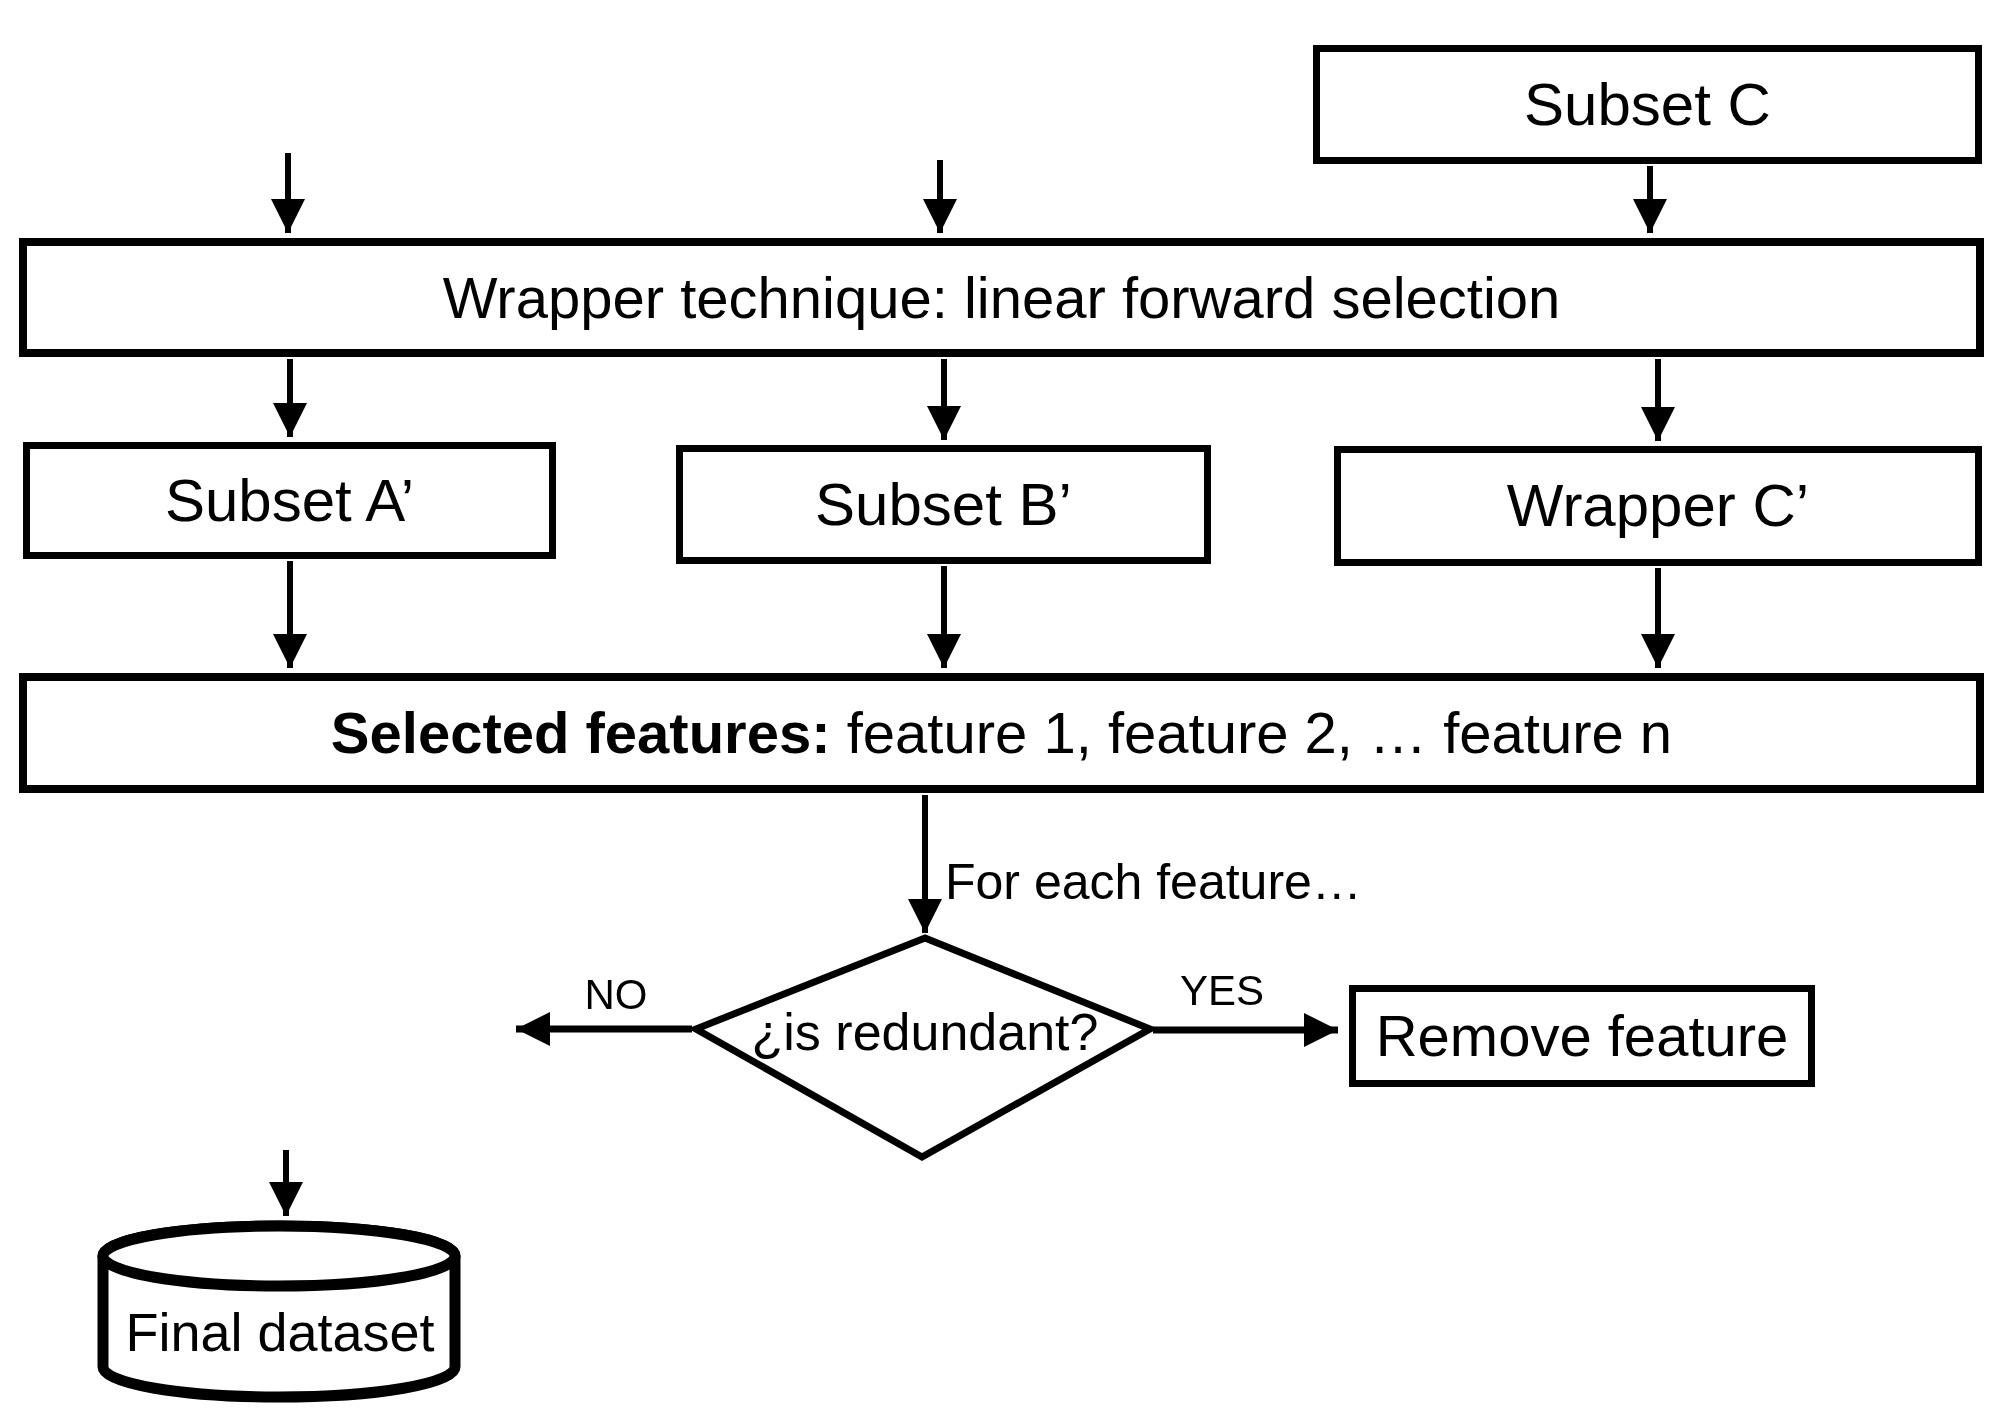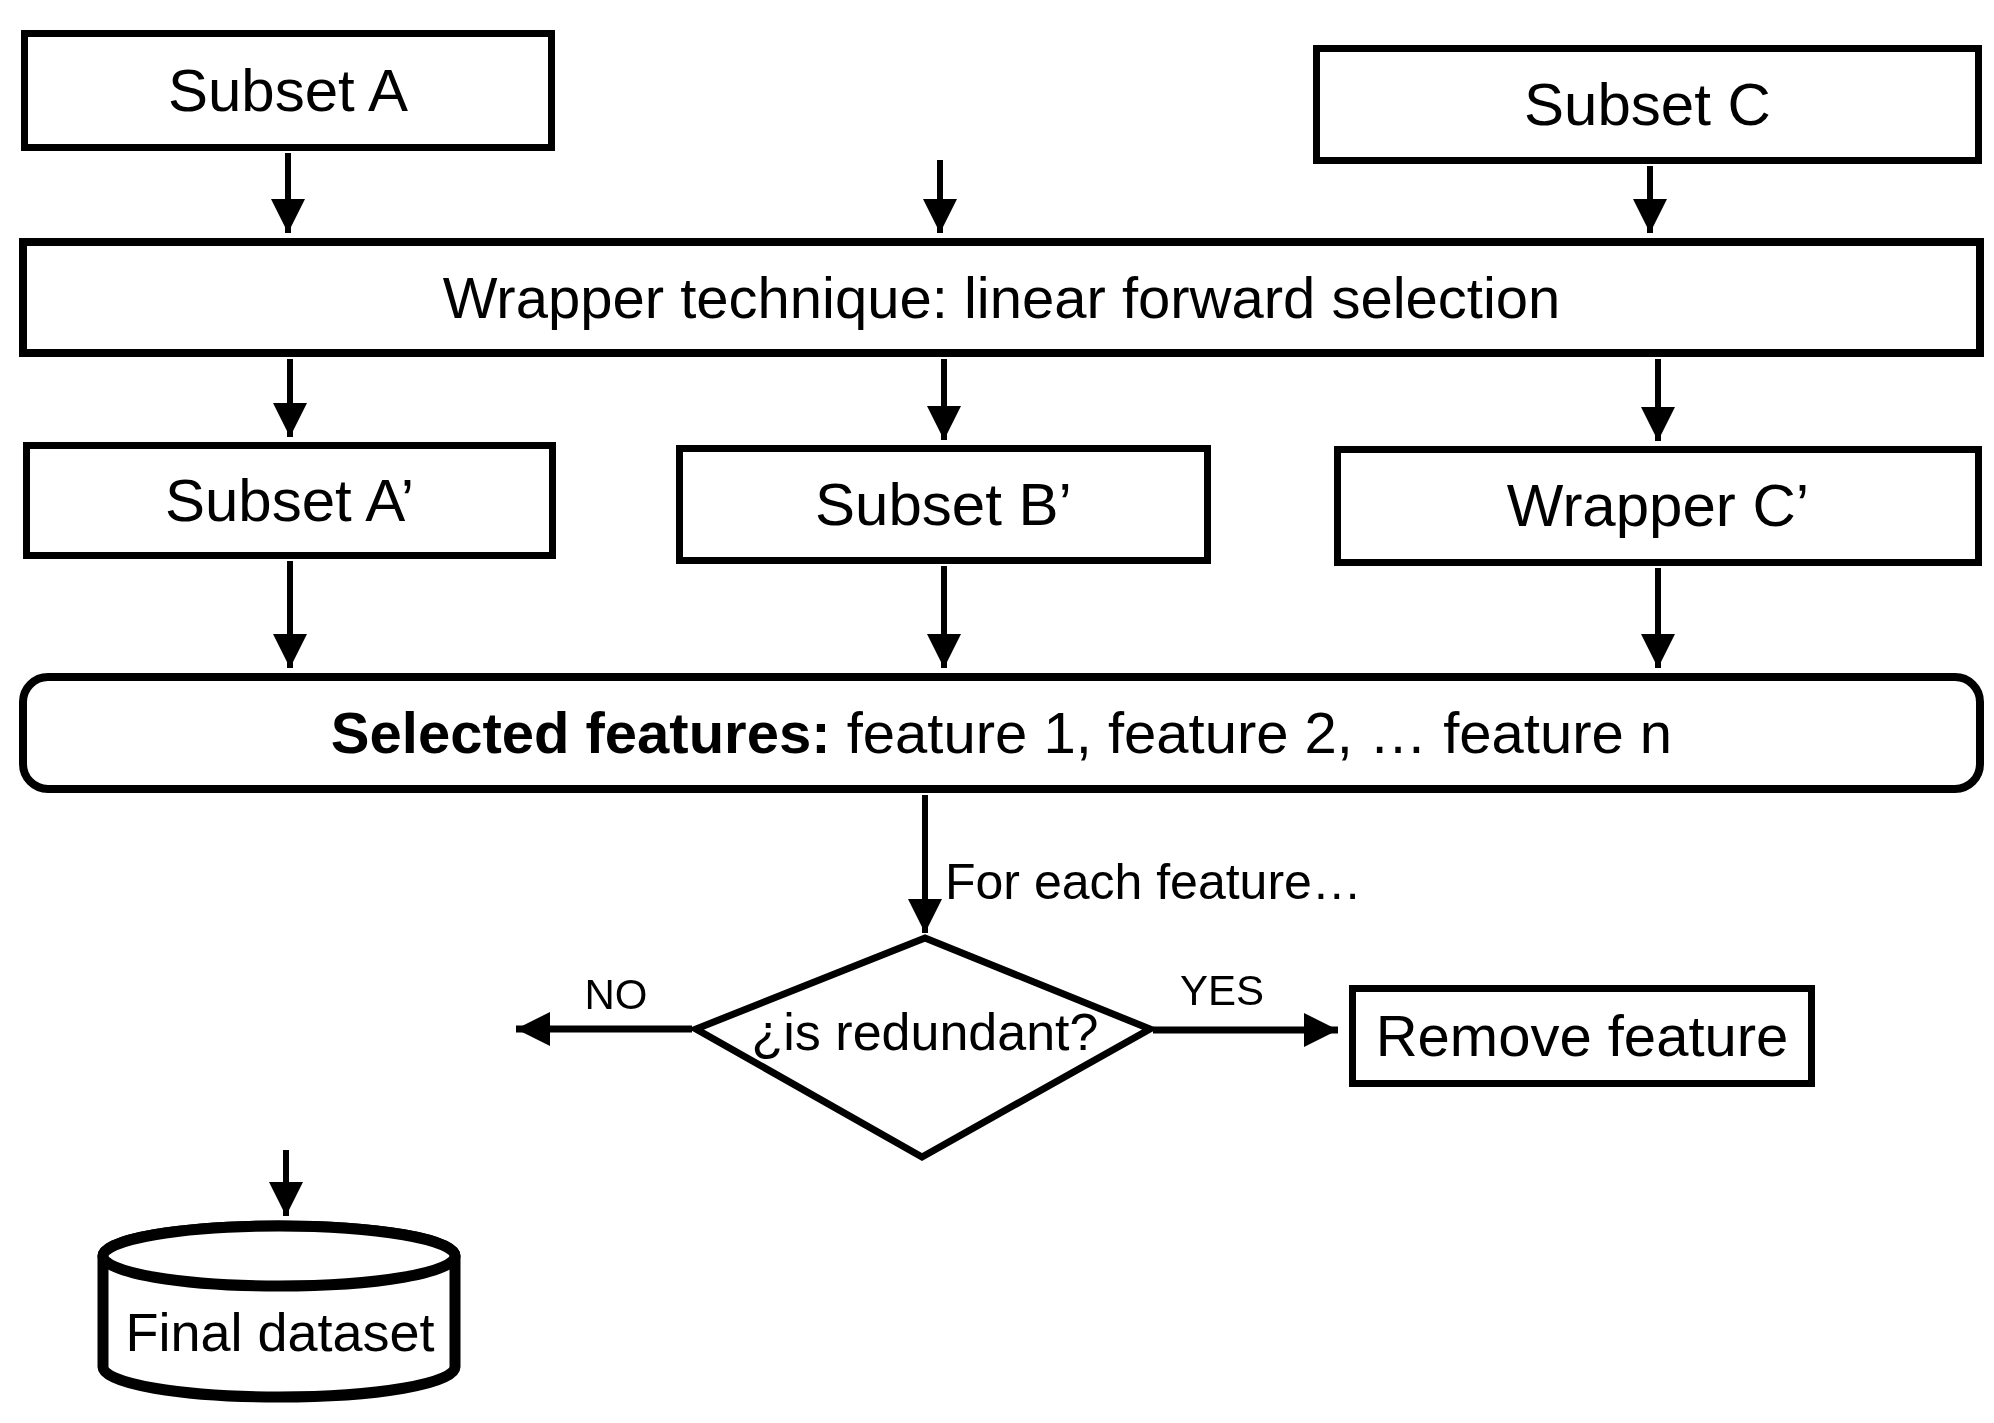--- a/index.html
+++ b/index.html
@@ -70,23 +70,20 @@
     <line x1="1153" y1="1030" x2="1338" y2="1030" stroke="#000" stroke-width="7" marker-end="url(#ah)"></line>
 
     <line x1="286" y1="1150" x2="286" y2="1216" stroke="#000" stroke-width="6" marker-end="url(#ah)"></line>
 
     <g>
       <path d="M 103 1256 A 176 30 0 0 1 455 1256 L 455 1367 A 176 30 0 0 1 103 1367 Z" fill="#ffffff" stroke="#000" stroke-width="11" stroke-linejoin="round"></path>
       <ellipse cx="279" cy="1256" rx="176" ry="30" fill="#ffffff" stroke="#000" stroke-width="11"></ellipse>
     </g>
   </svg>
 
-  <div class="node" id="node-subset-a" style="left:21px;top:30px;width:534px;height:121px;">
-    <span>Subset A</span>
-  </div>
 
 
   <div class="node" id="node-subset-c" style="left:1313px;top:45px;width:669px;height:119px;">
     <span>Subset C</span>
   </div>
 
   <div class="node wide" id="node-wrapper" style="left:19px;top:238px;width:1965px;height:119px;">
     <span>Wrapper technique: linear forward selection</span>
   </div>
 
@@ -95,21 +92,21 @@
   </div>
 
   <div class="node" id="node-subset-b-prime" style="left:676px;top:445px;width:535px;height:119px;">
     <span>Subset B’</span>
   </div>
 
   <div class="node" id="node-subset-c-prime" style="left:1334px;top:446px;width:648px;height:120px;">
     <span>Wrapper C’</span>
   </div>
 
-  <div class="node wide" id="node-selected" style="left:19px;top:673px;width:1965px;height:120px;border-radius:29px;">
+  <div class="node wide" id="node-selected" style="left:19px;top:673px;width:1965px;height:120px;">
     <span>
       <span class="sel-bold">Selected features:</span><span class="sel-rest">feature 1, feature 2, … feature n</span>
     </span>
   </div>
 
 
   <div class="node" id="node-remove" style="left:1349px;top:985px;width:466px;height:102px;">
     <span>Remove feature</span>
   </div>
 

